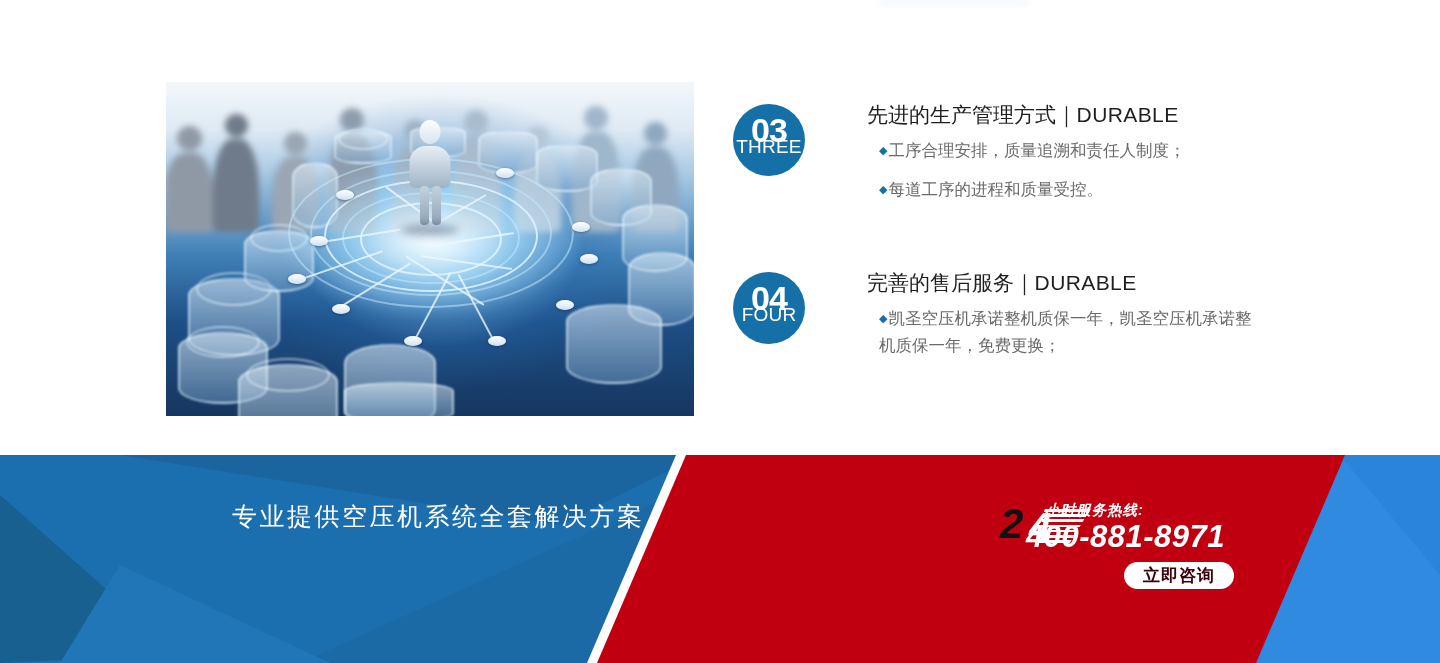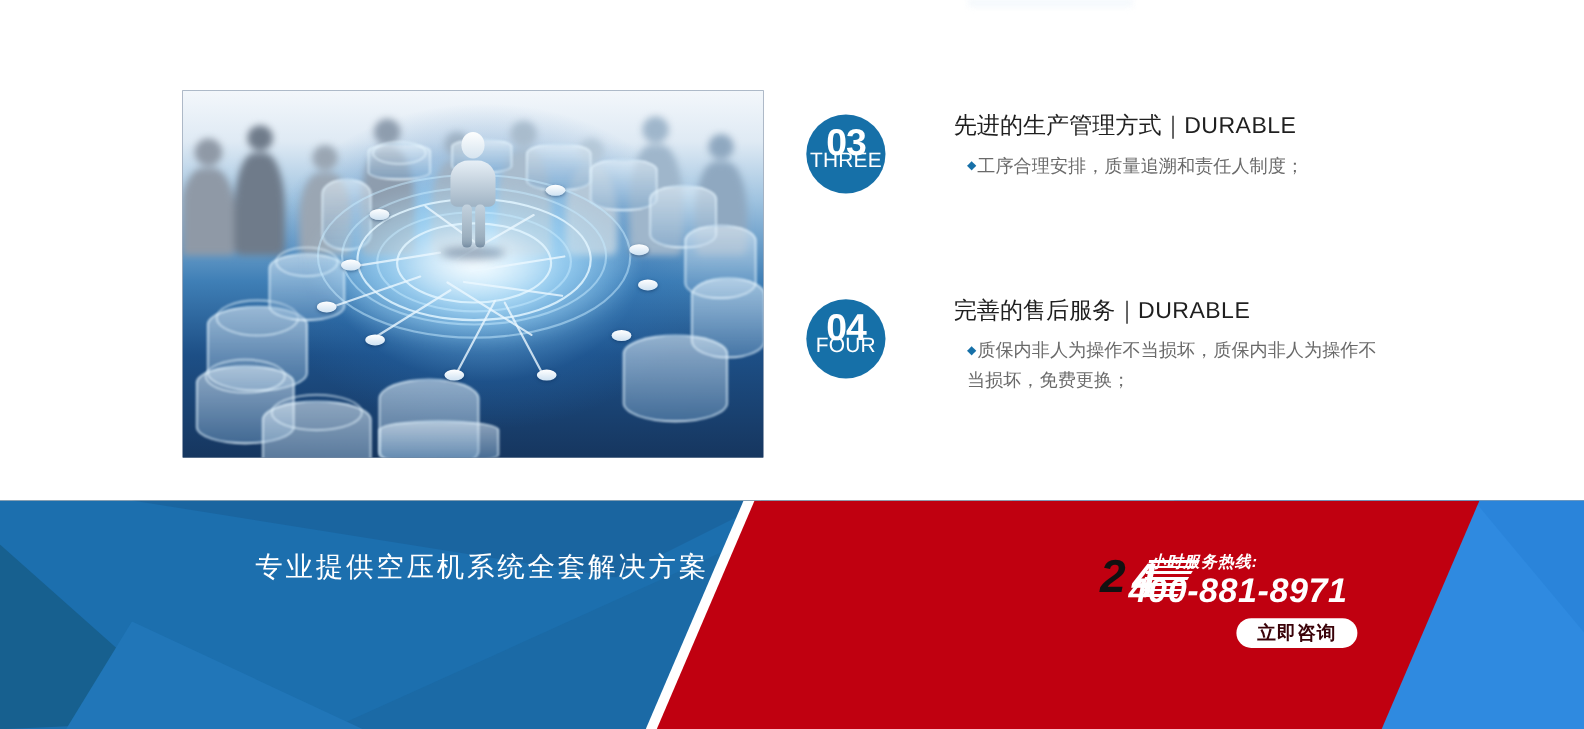--- a/index.html
+++ b/index.html
@@ -80,21 +80,21 @@
   .ftitle{
     font-size:21px;color:#1f1f1f;line-height:1;white-space:nowrap;
     font-family:"Liberation Sans","DejaVu Sans",sans-serif;font-weight:400;
   }
   .ftitle .en{letter-spacing:.4px;}
   .fdesc{margin-top:13px;font-size:16.5px;color:#6a6a6a;line-height:1.62;}
   .fdesc p{margin:12px;font-family:Liberation Serif, serif;}
   .bullet{color:#1670a8;font-size:11px;vertical-align:2px;margin-right:1px;}
 
   
-  .banner{position:absolute;left:0;top:455px;width:1440px;height:208px;overflow:hidden;background:#737373;}
+  .banner{position:absolute;left:0;top:455px;width:1440px;height:208px;overflow:hidden;background:#4d7c0f;}
   .b-facet{position:absolute;}
 
   .red-slab{
     position:absolute;left:0;top:0;width:1440px;height:208px;
   }
   .red-slab .shape{
     position:absolute;inset:0;
     background:#c00010;
     clip-path:polygon(686px 0, 1345px 0, 1256px 208px, 597px 208px);
   }
@@ -245,35 +245,36 @@
     <div class="badge">
       <div class="num">03</div>
       <div class="word">THREE</div>
     </div>
     <div class="ftxt">
       <div class="ftitle">
         <span>先进的生产管理方式</span><span>｜</span><span class="en">DURABLE</span>
       </div>
       <div class="fdesc">
         <p><span class="bullet">◆</span><span>工序合理安排，质量追溯和责任人制度；</span></p>
+        <p><span class="bullet">◆</span><span>每道工序的进程和质量受控。</span></p>
       </div>
     </div>
   </div>
 
   <div class="feature" style="left:733px;top:272px;">
     <div class="badge">
       <div class="num">04</div>
       <div class="word">FOUR</div>
     </div>
     <div class="ftxt" style="width:410px;">
       <div class="ftitle">
         <span>完善的售后服务</span><span>｜</span><span class="en">DURABLE</span>
       </div>
       <div class="fdesc">
-        <p><span class="bullet">◆</span><span>质保内非人为操作不当损坏，质保内非人为操作不当损坏，免费更换；</span></p>
+        <p><span class="bullet">◆</span><span>凯圣空压机承诺整机质保一年，凯圣空压机承诺整机质保一年，免费更换；</span></p>
       </div>
     </div>
   </div>
 
   <div class="banner">
 
     <div class="b-facet" style="inset:0;background:#1b6aa6;"></div>
     <div class="b-facet" style="inset:0;background:#1c6fae;clip-path:polygon(0 0, 760px 0, 300px 208px, 0 208px);"></div>
     <div class="b-facet" style="inset:0;background:#17608f;clip-path:polygon(0 40px, 180px 200px, 0 208px);"></div>
     <div class="b-facet" style="inset:0;background:#2176b8;clip-path:polygon(60px 208px, 330px 208px, 120px 110px);"></div>

